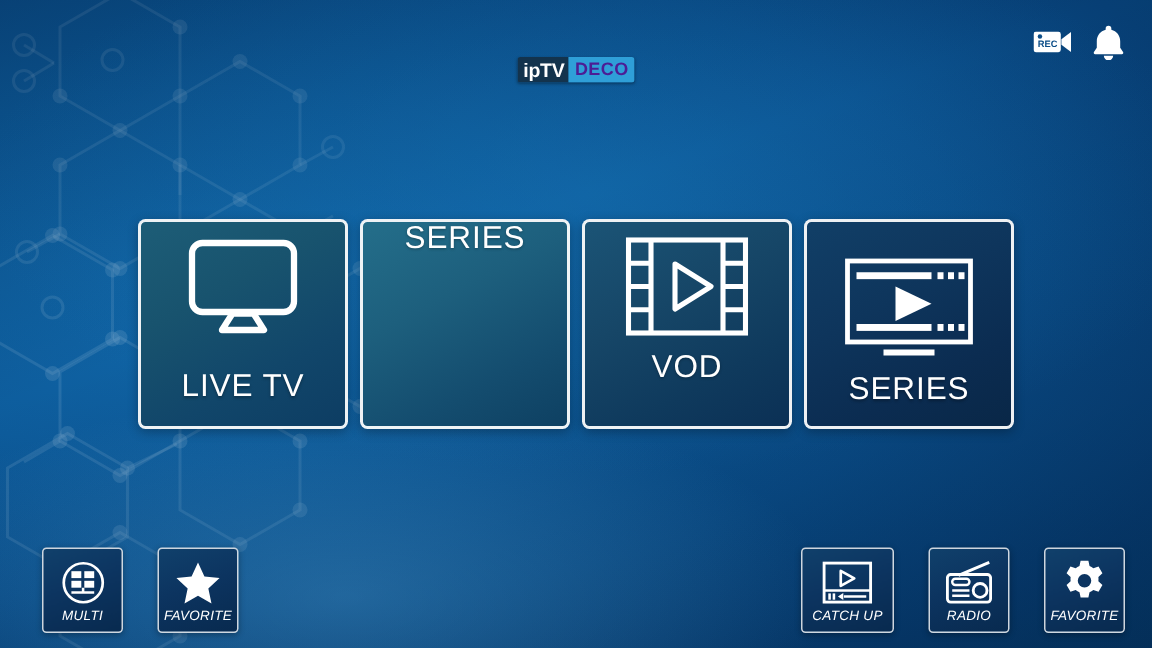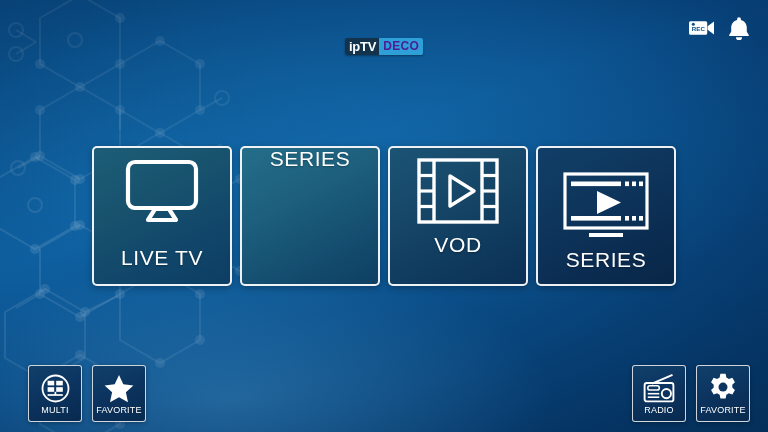--- a/index.html
+++ b/index.html
@@ -134,21 +134,22 @@
     font-weight: 300;
     line-height: 1;
     letter-spacing: 1px;
   }
 
   
   .bottom-group {
     position: absolute;
     bottom: 10px;
     display: flex;
-    gap: 10px;
+    gap: 23px;
+    font-style: italic;
   }
   #bottom-left { left: 28px; }
   #bottom-right { right: 18px; }
 
   .sbtn {
     width: 54px;
     height: 57px;
     box-sizing: border-box;
     border: 1px solid rgba(255,255,255,0.80);
     border-radius: 3px;
@@ -361,20 +362,34 @@
       <div class="sbtn-icon">
         <svg width="30" height="29" viewBox="0 0 30 29" xmlns="http://www.w3.org/2000/svg">
           <path d="M15 1 L19.3 10.3 L29.4 11.4 L21.9 18.3 L24 28.3 L15 23.2 L6 28.3 L8.1 18.3 L0.6 11.4 L10.7 10.3 Z" fill="#ffffff"></path>
         </svg>
       </div>
       <div class="sbtn-label">FAVORITE</div>
     </div>
   </div>
 
   <div id="bottom-right" class="bottom-group">
+    <div class="sbtn wide">
+      <div class="sbtn-icon">
+        <svg width="34" height="29" viewBox="0 0 34 29" xmlns="http://www.w3.org/2000/svg">
+          <rect x="1.4" y="1.4" width="31" height="26" fill="none" stroke="#ffffff" stroke-width="1.9"></rect>
+          <path d="M12.5 6.6 L21.5 11.6 L12.5 16.6 Z" fill="none" stroke="#ffffff" stroke-width="1.8" stroke-linejoin="round"></path>
+          <line x1="1.4" y1="19.6" x2="32.4" y2="19.6" stroke="#ffffff" stroke-width="1.7"></line>
+          <rect x="4.2" y="21.6" width="1.7" height="4.2" fill="#ffffff"></rect>
+          <rect x="7.1" y="21.6" width="1.7" height="4.2" fill="#ffffff"></rect>
+          <polygon points="10.6,23.7 14.2,21.4 14.2,26" fill="#ffffff"></polygon>
+          <line x1="14.6" y1="23.7" x2="29.5" y2="23.7" stroke="#ffffff" stroke-width="1.6"></line>
+        </svg>
+      </div>
+      <div class="sbtn-label">CATCH UP</div>
+    </div>
     <div class="sbtn">
       <div class="sbtn-icon">
         <svg width="32" height="29" viewBox="0 0 32 29" xmlns="http://www.w3.org/2000/svg">
           <line x1="9" y1="9.6" x2="29.5" y2="0.9" stroke="#ffffff" stroke-width="1.9"></line>
           <rect x="1.6" y="9" width="28.8" height="18.4" rx="2.2" fill="none" stroke="#ffffff" stroke-width="1.9"></rect>
           <rect x="4.8" y="11.8" width="11.5" height="4.2" rx="2.1" fill="none" stroke="#ffffff" stroke-width="1.6"></rect>
           <line x1="4.8" y1="19.7" x2="16.3" y2="19.7" stroke="#ffffff" stroke-width="1.6"></line>
           <line x1="4.8" y1="23.2" x2="16.3" y2="23.2" stroke="#ffffff" stroke-width="1.6"></line>
           <circle cx="23.4" cy="19.6" r="4.6" fill="none" stroke="#ffffff" stroke-width="1.9"></circle>
         </svg>

